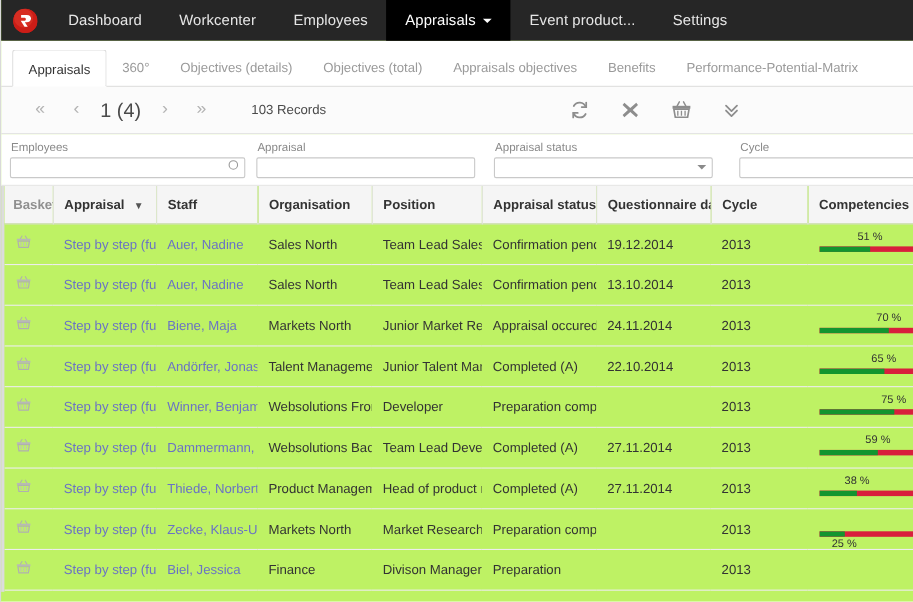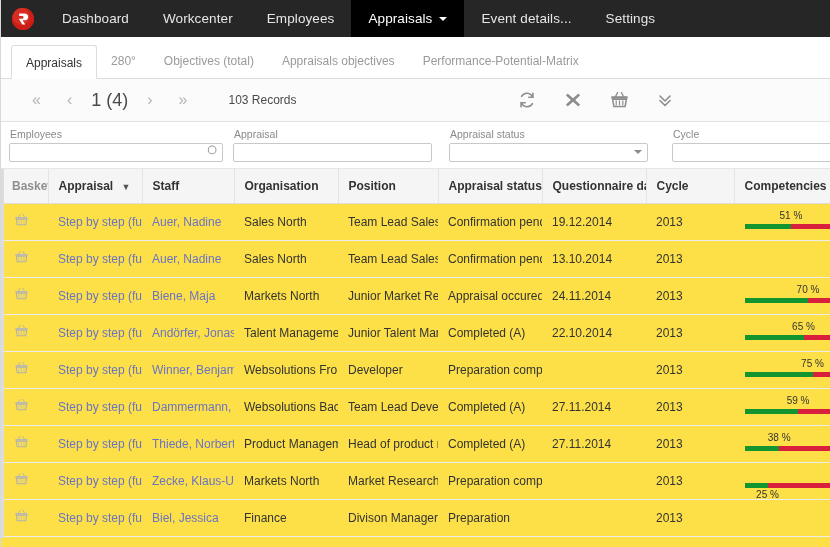--- a/index.html
+++ b/index.html
@@ -13,21 +13,21 @@
     overflow: hidden;
     font-family: "Liberation Sans", sans-serif;
     font-size: 12px;
     color: #333333;
     -webkit-font-smoothing: antialiased;
   }
   .app {
     position: relative;
     width: 830px;
     height: 547px;
-    background: #fde047;
+    background: #bef264;
     overflow: hidden;
     border-left: 1px solid #d9d9d9;
   }
 
   
   .topnav {
     height: 37px;
     background: #262626;
     display: flex;
     align-items: stretch;
@@ -342,40 +342,46 @@
         <span>Workcenter</span>
       </div>
       <div class="nav-item">
         <span>Employees</span>
       </div>
       <div class="nav-item active">
         <span>Appraisals</span>
         <span class="nav-caret"></span>
       </div>
       <div class="nav-item">
-        <span>Event details...</span>
+        <span>Event product...</span>
       </div>
       <div class="nav-item">
         <span>Settings</span>
       </div>
     </div>
   </div>
 
   <div class="subtabs">
     <div class="subtab active">
       <span>Appraisals</span>
     </div>
     <div class="subtab">
-      <span>280°</span>
+      <span>360°</span>
+    </div>
+    <div class="subtab">
+      <span>Objectives (details)</span>
     </div>
     <div class="subtab">
       <span>Objectives (total)</span>
     </div>
     <div class="subtab">
       <span>Appraisals objectives</span>
+    </div>
+    <div class="subtab">
+      <span>Benefits</span>
     </div>
     <div class="subtab">
       <span>Performance-Potential-Matrix</span>
     </div>
   </div>
 
   <div class="toolbar">
     <div class="pager">
       <span class="pg-btn">«</span>
       <span class="pg-btn">‹</span>

